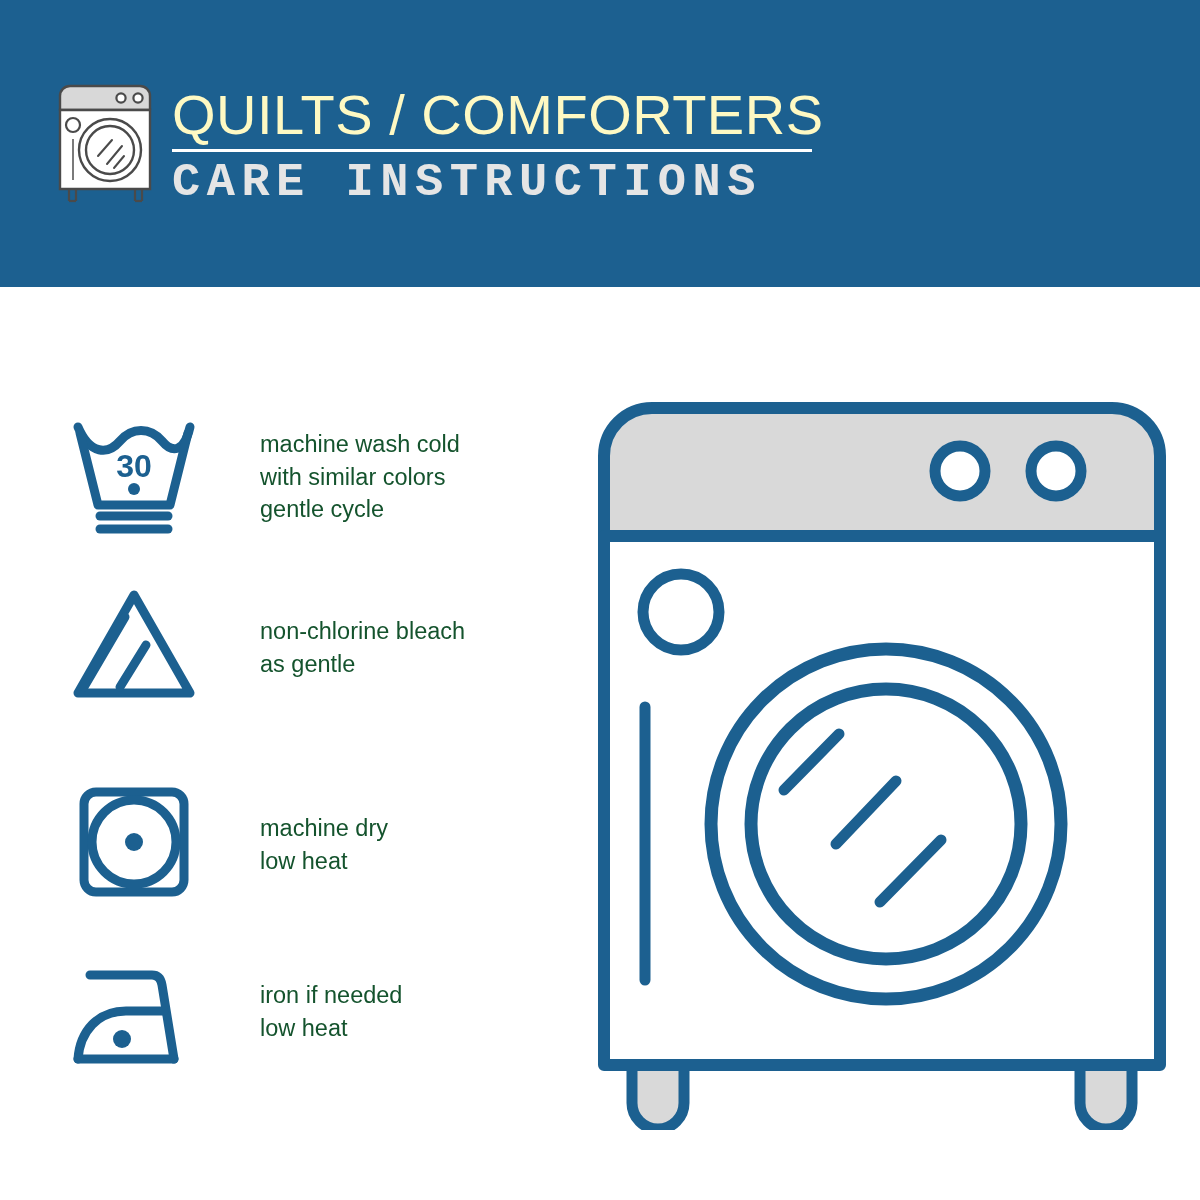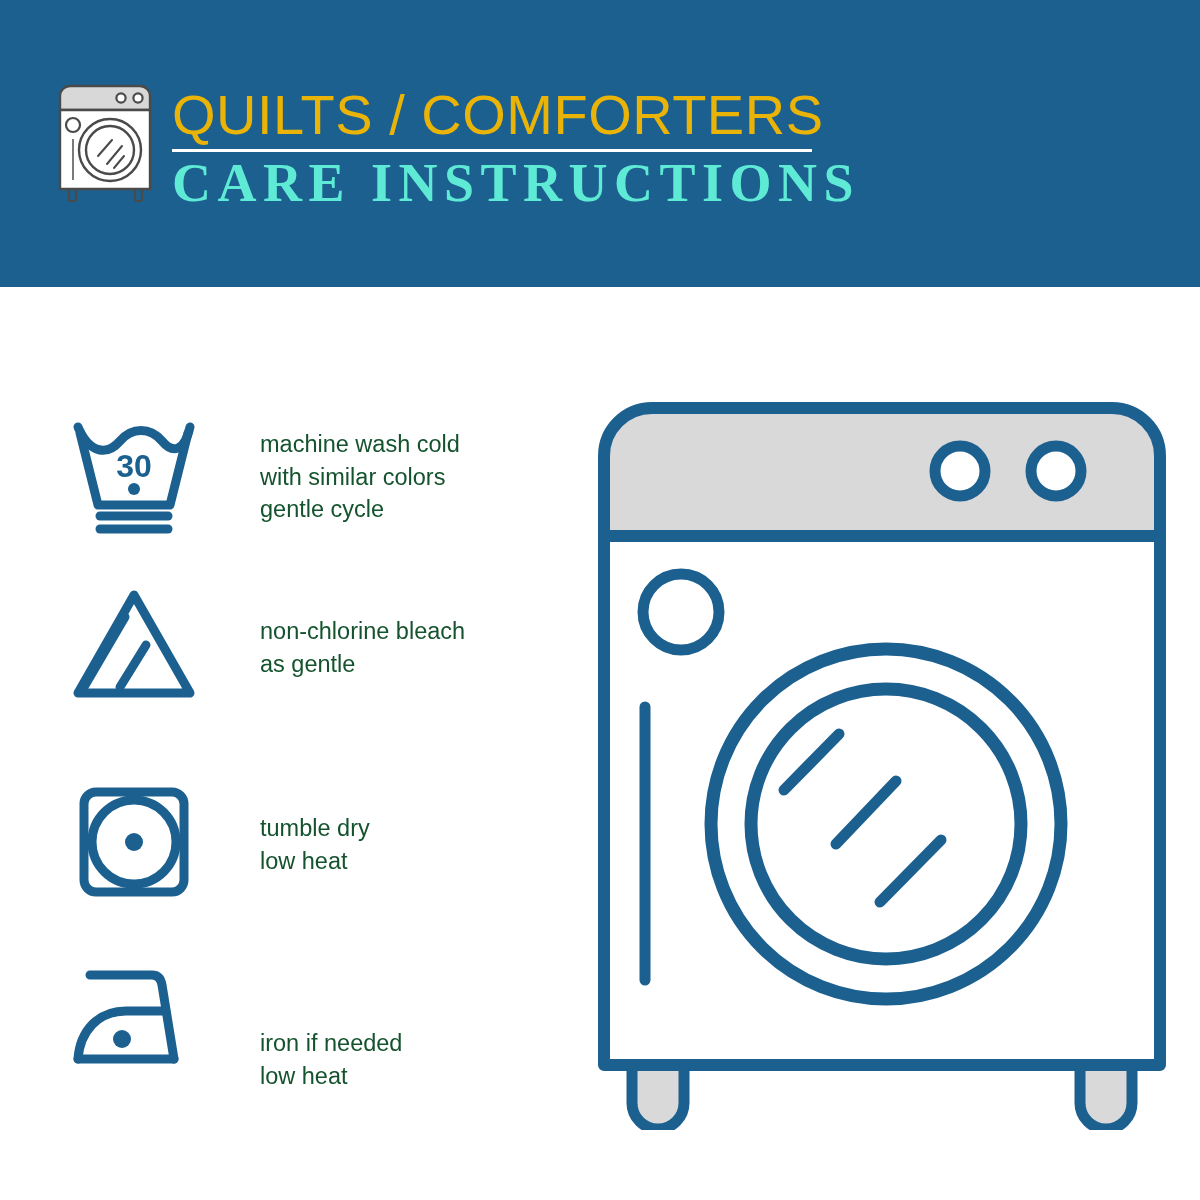--- a/index.html
+++ b/index.html
@@ -31,42 +31,42 @@
     width: 110px;
     height: 126px;
   }
   #title-block {
     position: absolute;
     left: 172px;
     top: 84px;
     width: 650px;
   }
   #title-main {
-    color: #eab308;
+    color: #fef9c3;
     font-size: 56px;
     font-weight: 300;
     letter-spacing: 0.5px;
     line-height: 62px;
     white-space: nowrap;
     font-family: "Liberation Sans", sans-serif;
   }
   #title-divider {
     width: 640px;
     height: 3px;
     background: #ffffff;
     margin: 3px 0 4px 0;
   }
   #title-sub {
-    color: #5eead4;
-    font-size: 54px;
+    color: #e5e5e5;
+    font-size: 47px;
     font-weight: 700;
     letter-spacing: 6.5px;
     line-height: 54px;
     white-space: nowrap;
-    font-family: Liberation Serif, serif;
+    font-family: Liberation Mono, monospace;
   }
 
   
   #care-list {
     position: absolute;
     left: 8px;
     top: 287px;
     width: 560px;
     height: 913px;
   }
@@ -94,21 +94,21 @@
   }
 
   #row-wash   { top: 128px; }
   #row-bleach { top: 300px; }
   #row-dry    { top: 495px; }
   #row-iron   { top: 672px; }
 
   #row-wash   .care-text { top: 13px; }
   #row-bleach .care-text { top: 28px; }
   #row-dry    .care-text { top: 30px; }
-  #row-iron   .care-text { top: 20px; margin-top: 48px; }
+  #row-iron   .care-text { top: 20px; }
 
   
   #washer {
     position: absolute;
     left: 596px;
     top: 400px;
     width: 570px;
     height: 730px;
   }
 </style>
@@ -194,21 +194,21 @@
   <div class="care-row" id="row-dry">
     <div class="care-icon">
       <svg viewBox="0 0 132 120" width="132" height="120" xmlns="http://www.w3.org/2000/svg">
         <g fill="none" stroke="#1c6090" stroke-width="9" stroke-linejoin="round">
           <rect x="16" y="10" width="100" height="100" rx="12" ry="12"></rect>
           <circle cx="66" cy="60" r="42"></circle>
         </g>
         <circle cx="66" cy="60" r="9" fill="#1c6090"></circle>
       </svg>
     </div>
-    <div class="care-text">tumble dry
+    <div class="care-text">machine dry
 low heat</div>
   </div>
 
   <div class="care-row" id="row-iron">
     <div class="care-icon">
       <svg viewBox="0 0 132 120" width="132" height="120" xmlns="http://www.w3.org/2000/svg">
         <g fill="none" stroke="#1c6090" stroke-width="9" stroke-linecap="round" stroke-linejoin="round">
 
           <path d="M22 16 L84 16 C90 16 93 20 94 26 L106 100"></path>
 

